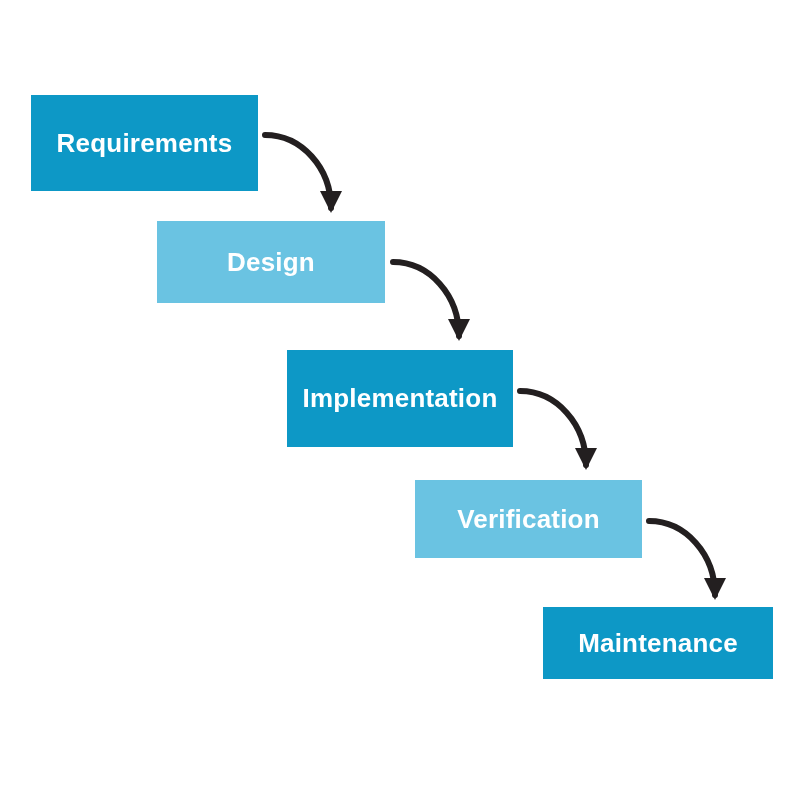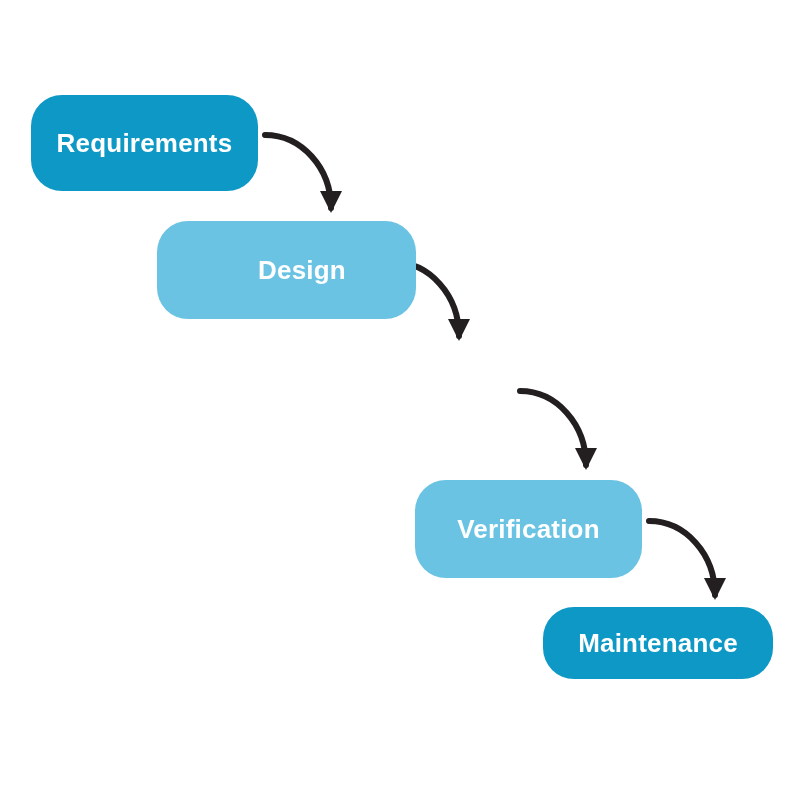--- a/index.html
+++ b/index.html
@@ -38,29 +38,28 @@
   .stage {
     position: absolute;
     display: flex;
     align-items: center;
     justify-content: center;
     color: var(--text, #ffffff);
     font-size: 26px;
     font-weight: 700;
     letter-spacing: 0.2px;
     text-align: center;
-    border-radius: 31px;
   }
   .stage.dark  { background: var(--dark,  #0d98c6); }
   .stage.light { background: var(--light, #6ac3e2); }
 
   .s0 { left: 31px;  top: 95px;  width: 227px; height: 96px; }
-  .s1 { left: 157px; top: 221px; width: 228px; height: 98px; padding-left: 31px; }
+  .s1 { left: 157px; top: 221px; width: 228px; height: 82px; }
   .s2 { left: 287px; top: 350px; width: 226px; height: 97px; }
-  .s3 { left: 415px; top: 480px; width: 227px; height: 98px; }
+  .s3 { left: 415px; top: 480px; width: 227px; height: 78px; }
   .s4 { left: 543px; top: 607px; width: 230px; height: 72px; }
 </style>
 </head>
 <body>
 
 <div class="canvas">
 
   <svg class="arrows" viewBox="0 0 800 800" xmlns="http://www.w3.org/2000/svg">
     <defs>
       <marker id="arrowhead" markerUnits="userSpaceOnUse" markerWidth="26" markerHeight="24" refX="17" refY="11" orient="auto">
@@ -74,20 +73,23 @@
   </svg>
 
   <div class="stage dark s0">
     <span>Requirements</span>
   </div>
 
   <div class="stage light s1">
     <span>Design</span>
   </div>
 
+  <div class="stage dark s2">
+    <span>Implementation</span>
+  </div>
 
   <div class="stage light s3">
     <span>Verification</span>
   </div>
 
   <div class="stage dark s4">
     <span>Maintenance</span>
   </div>
 
 </div>

